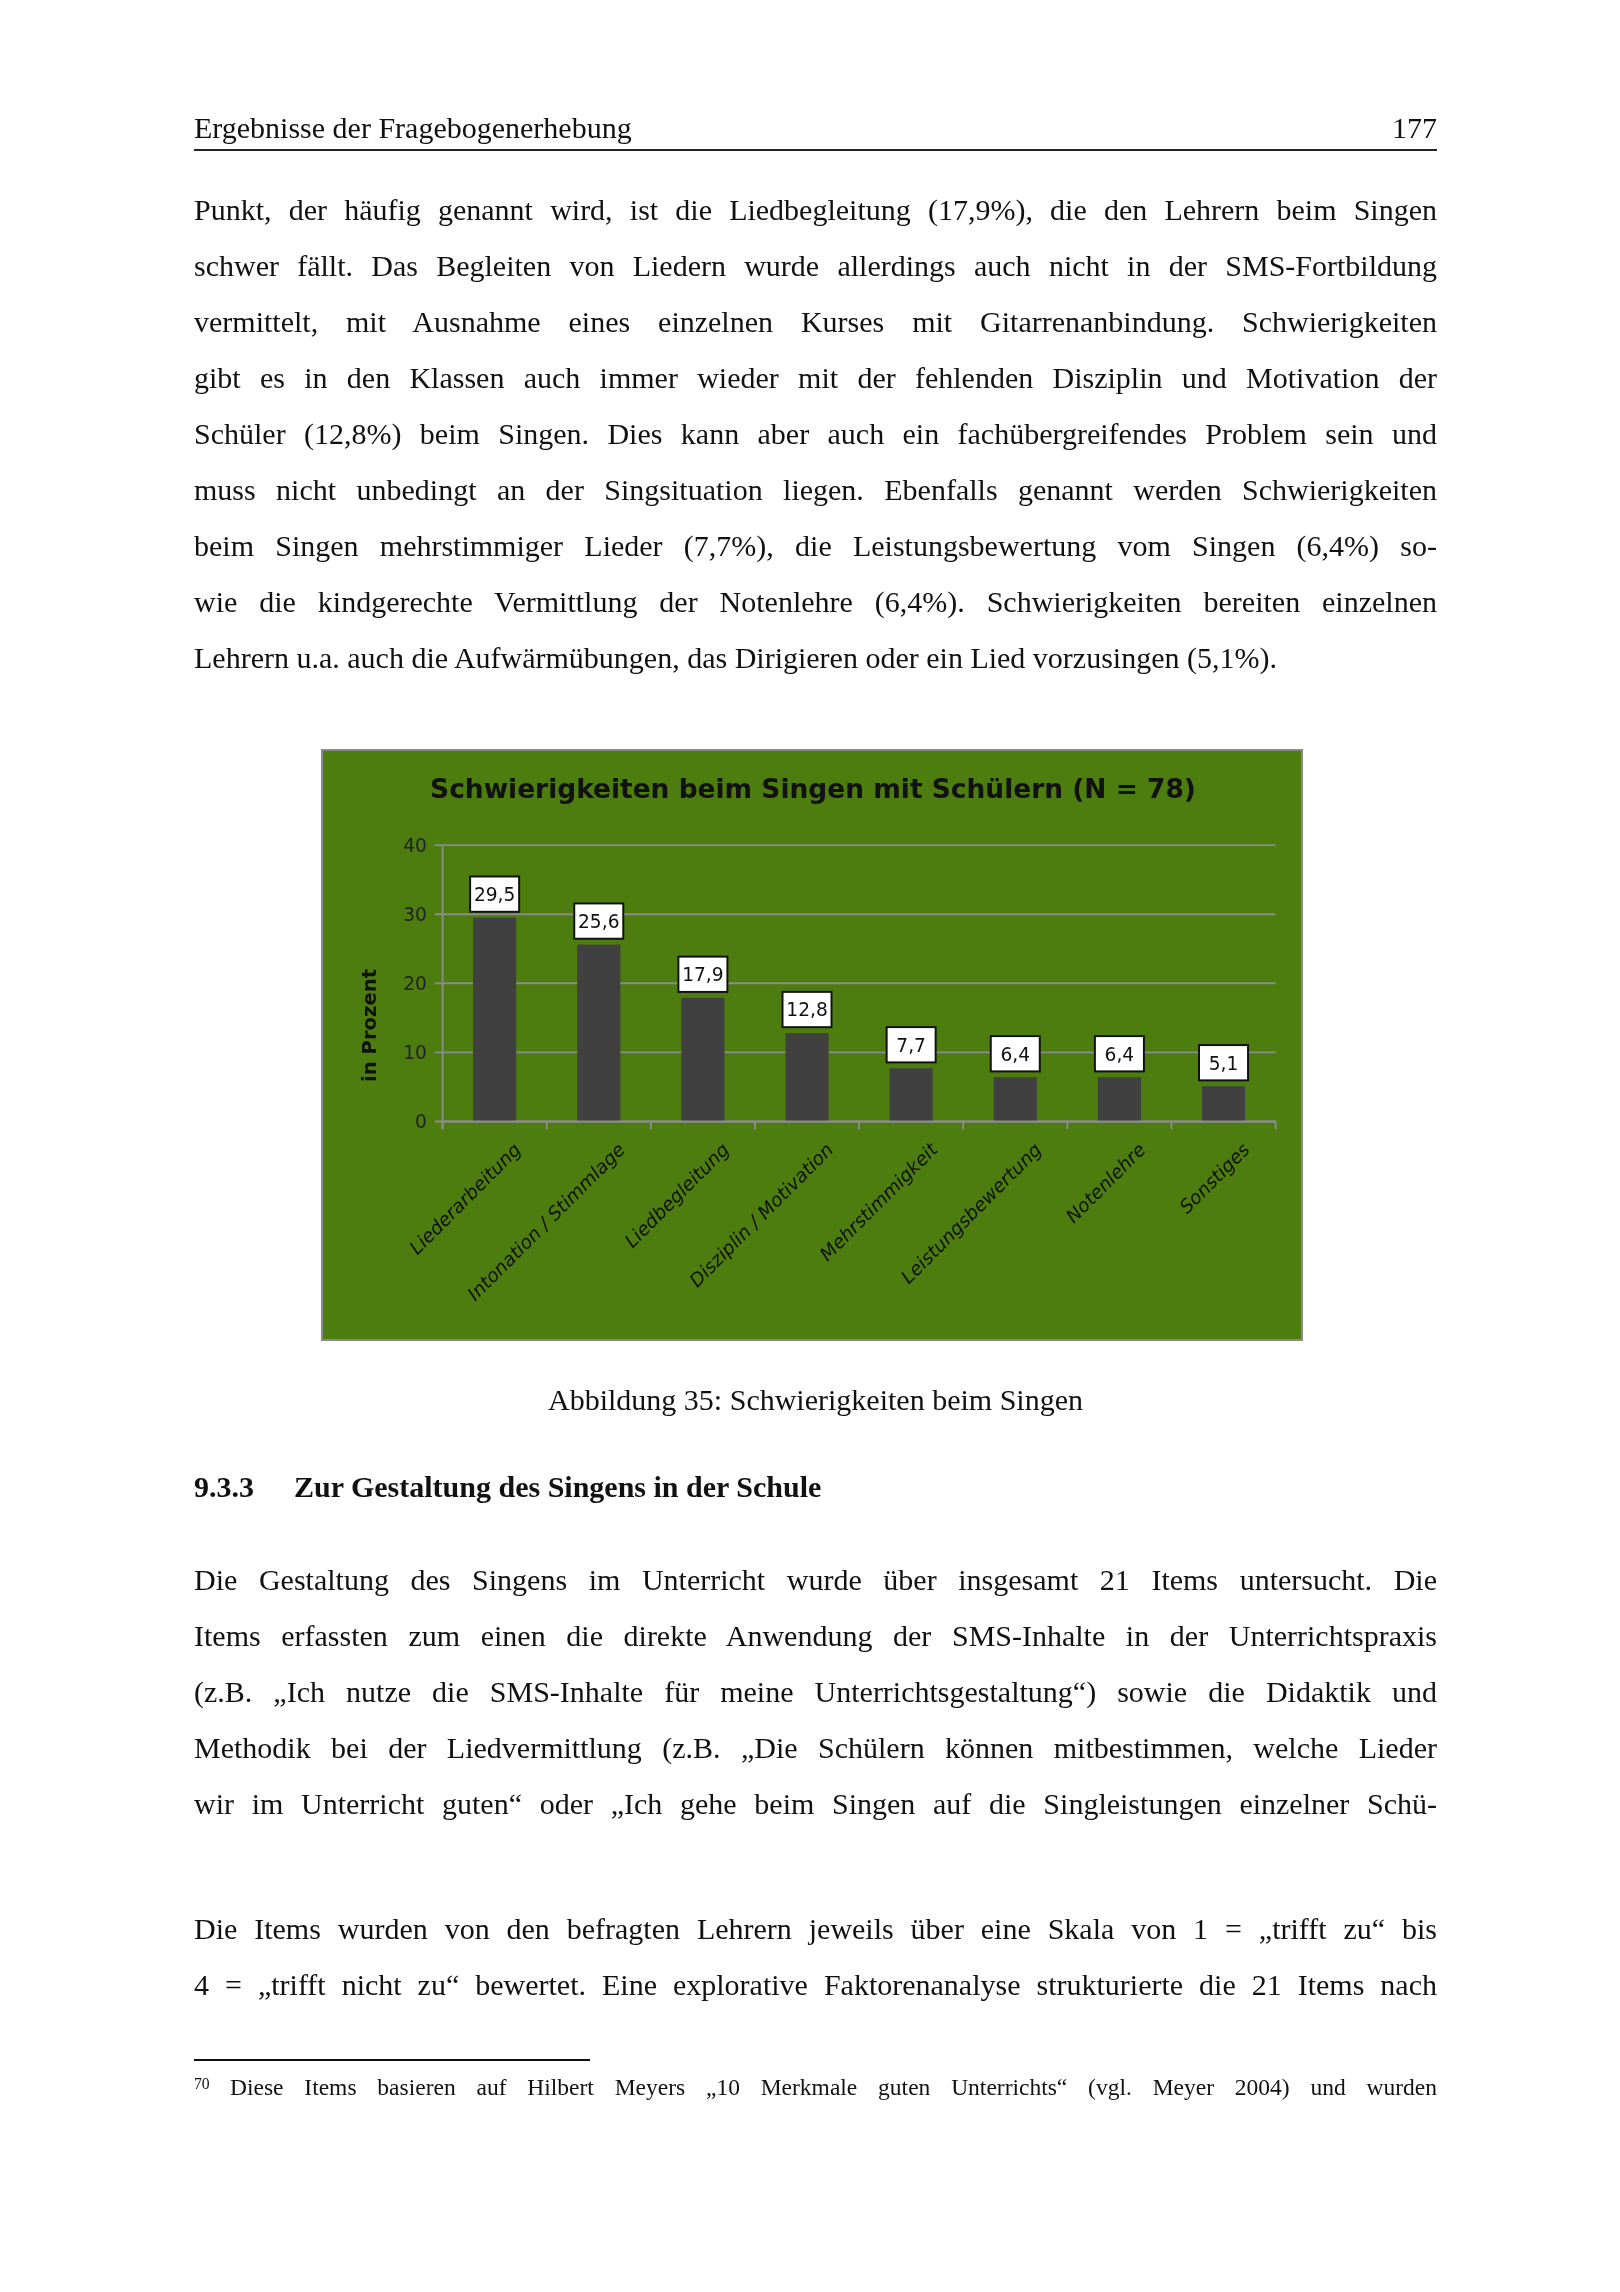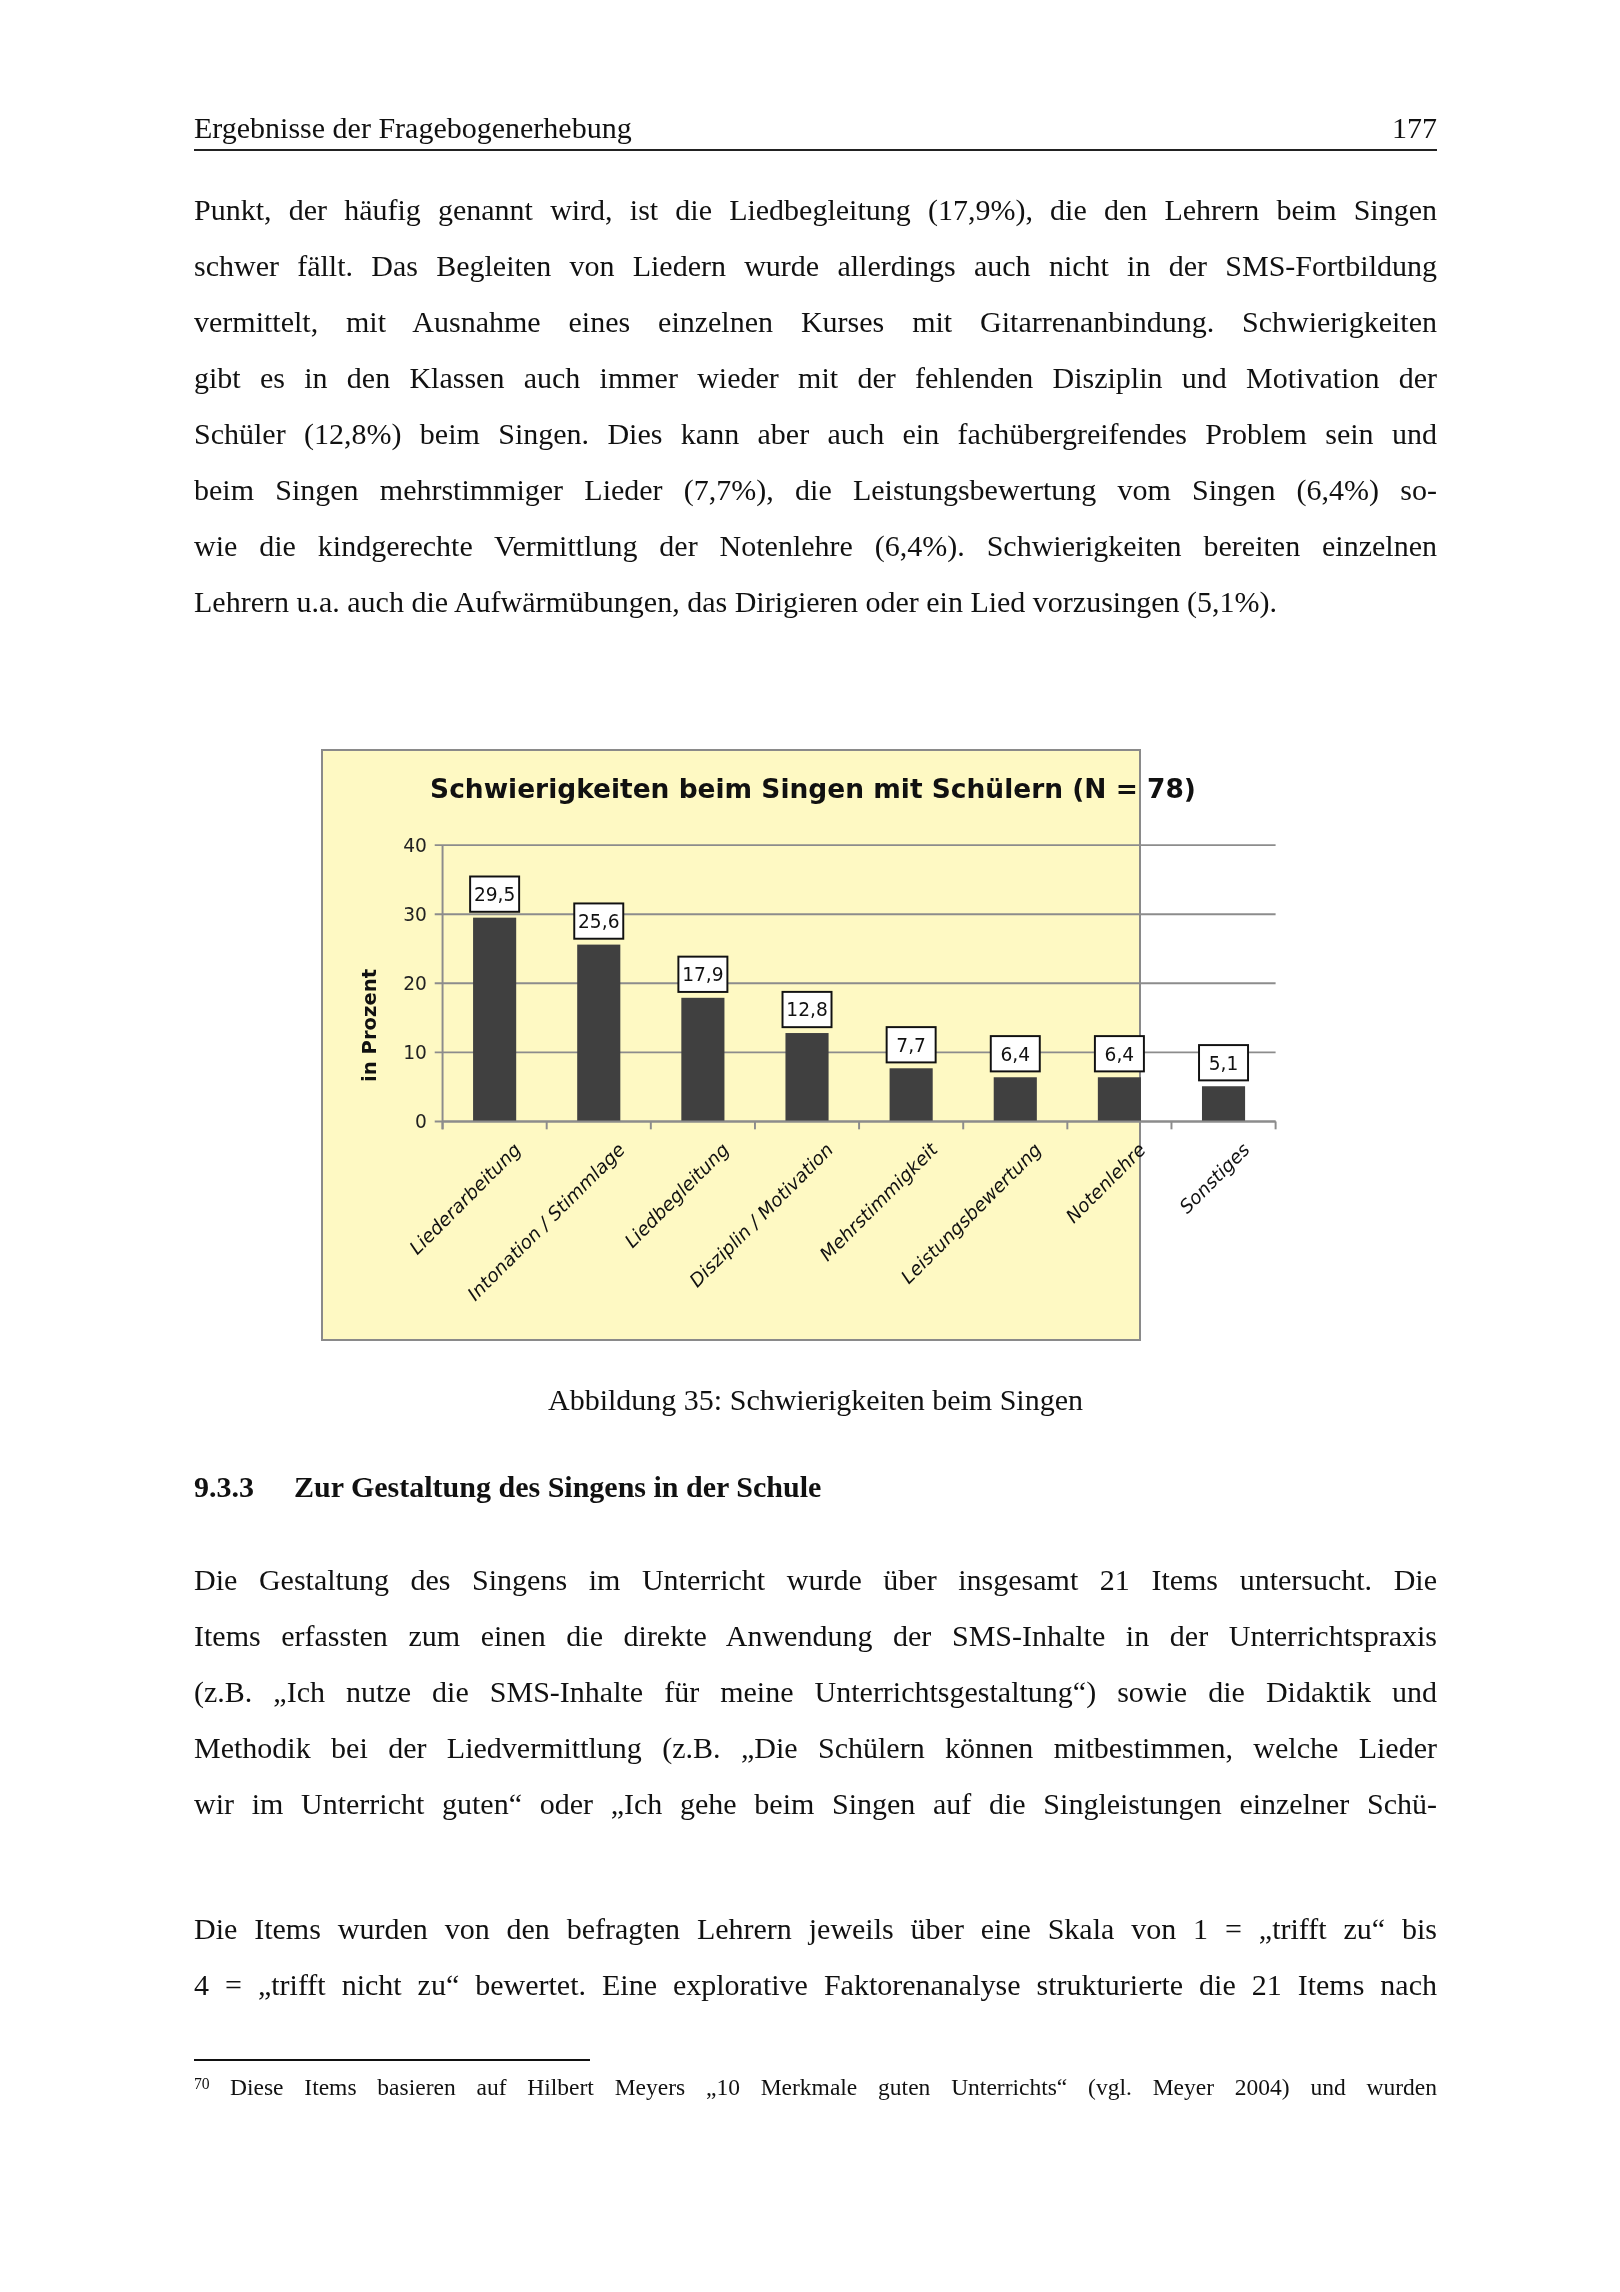--- a/index.html
+++ b/index.html
@@ -18,38 +18,39 @@
   .heading { position:absolute; left:194px; top:1466px; font-size:30px; font-weight:bold; line-height:41px; }
   .heading .num { display:inline-block; width:100px; }
   .fn-rule { position:absolute; left:194px; top:2059px; width:396px; height:2px; background:#111; }
   .footnote { position:absolute; left:194px; top:2074px; width:1243px; font-size:23.5px; line-height:27.4px; }
   .footnote .mark { position:absolute; left:0; top:-3.9px; font-size:15.7px; }
   .footnote .body { margin-left:36px; display:block; }
   .footnote .fl { display:block; text-align:justify; text-align-last:justify; white-space:nowrap; }
   .footnote .fl.last { text-align-last:left; }
   sup { font-size:17.6px; vertical-align:top; position:relative; top:-3.9px; }
 
-  .chart-frame { position:absolute; left:321px; top:749px; width:820px; height:592px;
-                 border:2px solid #8a8a8a; box-sizing:border-box; background:#fef9c3; }
+  .chart-frame { position:absolute; left:321px; top:749px; width:982px; height:592px;
+                 border:2px solid #8a8a8a; box-sizing:border-box; background:#4d7c0f; }
   .chart-frame svg { position:absolute; left:0; top:0; }
 </style>
 </head>
 <body>
 
 <div class="page-header">
   <span class="title">Ergebnisse der Fragebogenerhebung</span>
   <span class="pageno">177</span>
 </div>
 
 <div class="para" style="top:182px;">
   <span class="line">Punkt, der häufig genannt wird, ist die Liedbegleitung (17,9%), die den Lehrern beim Singen</span>
   <span class="line">schwer fällt. Das Begleiten von Liedern wurde allerdings auch nicht in der SMS-Fortbildung</span>
   <span class="line">vermittelt, mit Ausnahme eines einzelnen Kurses mit Gitarrenanbindung. Schwierigkeiten</span>
   <span class="line">gibt es in den Klassen auch immer wieder mit der fehlenden Disziplin und Motivation der</span>
   <span class="line">Schüler (12,8%) beim Singen. Dies kann aber auch ein fachübergreifendes Problem sein und</span>
+  <span class="line">muss nicht unbedingt an der Singsituation liegen. Ebenfalls genannt werden Schwierigkeiten</span>
   <span class="line">beim Singen mehrstimmiger Lieder (7,7%), die Leistungsbewertung vom Singen (6,4%) so-</span>
   <span class="line">wie die kindgerechte Vermittlung der Notenlehre (6,4%). Schwierigkeiten bereiten einzelnen</span>
   <span class="line last">Lehrern u.a. auch die Aufwärmübungen, das Dirigieren oder ein Lied vorzusingen (5,1%).</span>
 </div>
 
 <div class="chart-frame">
   <svg id="chart-svg" width="982" height="592" viewBox="0 0 1002 604">
     <text id="chart-title" x="500" y="48" text-anchor="middle" font-family="'DejaVu Sans', 'Liberation Sans', sans-serif" font-weight="bold" font-size="27" fill="#111">Schwierigkeiten beim Singen mit Schülern (N = 78)</text>
     <g id="grid">
         <line x1="114" x2="972" y1="378" y2="378" stroke="#8c8c8c" stroke-width="2"></line>

